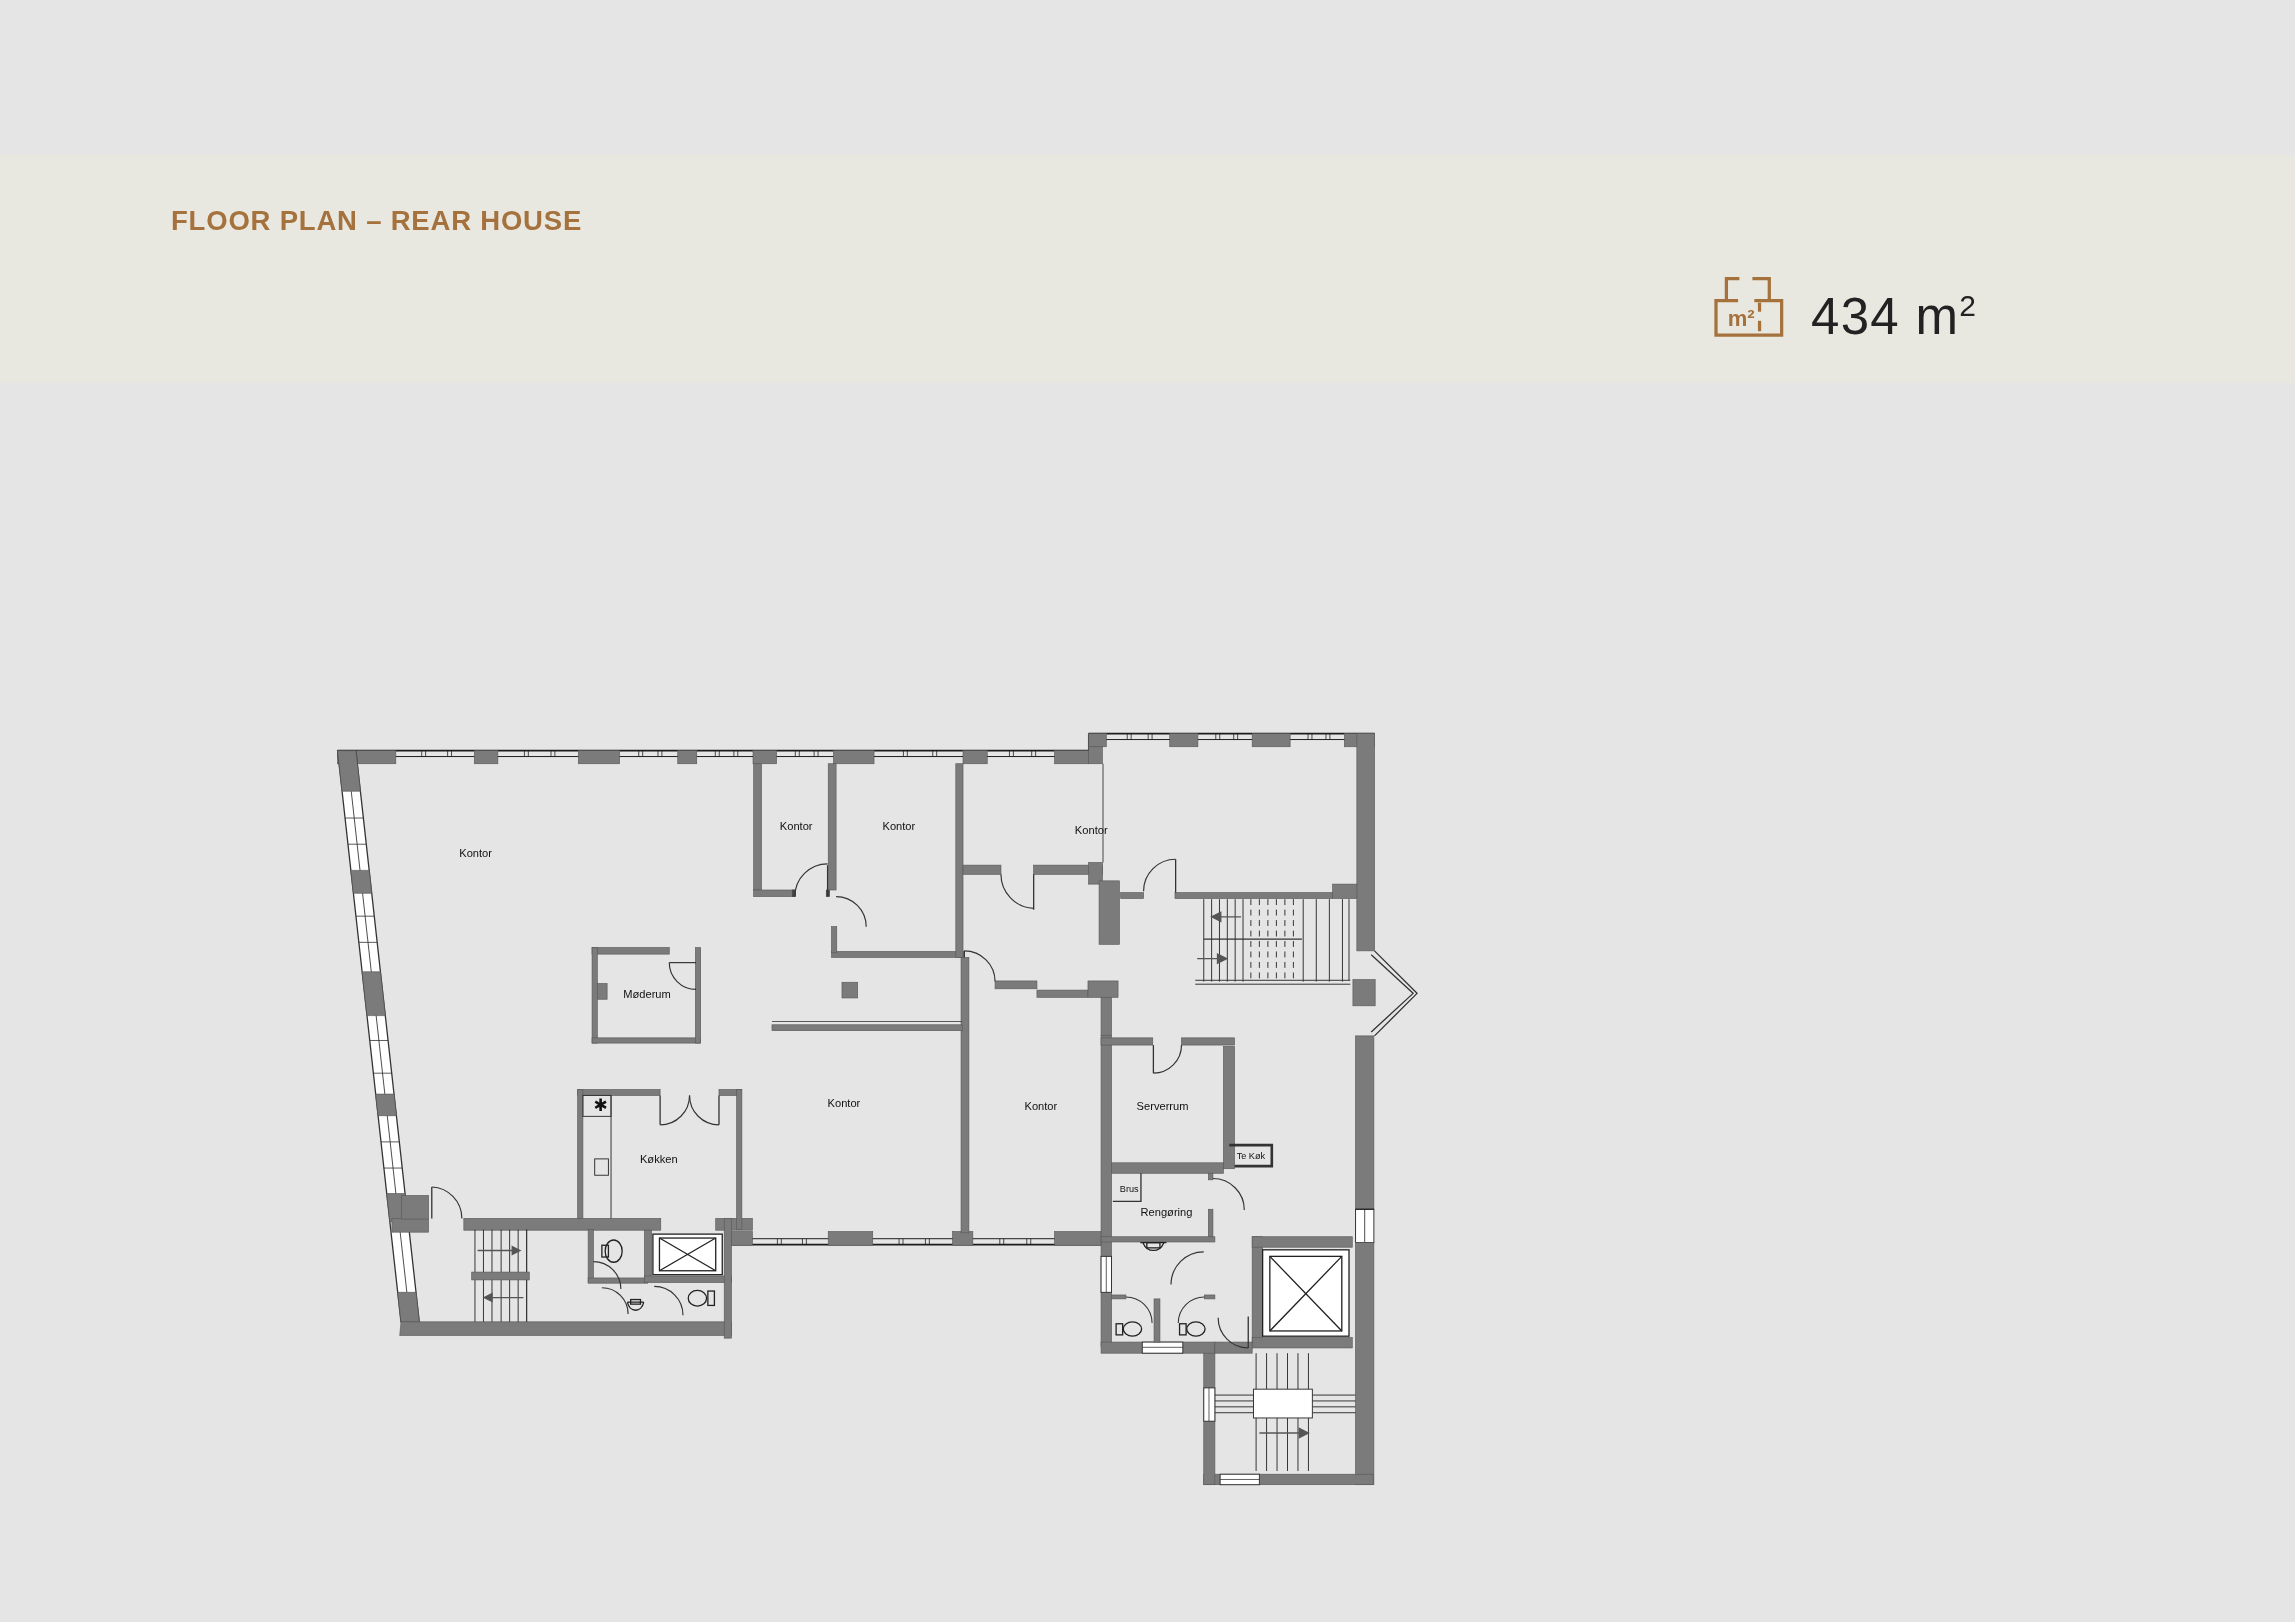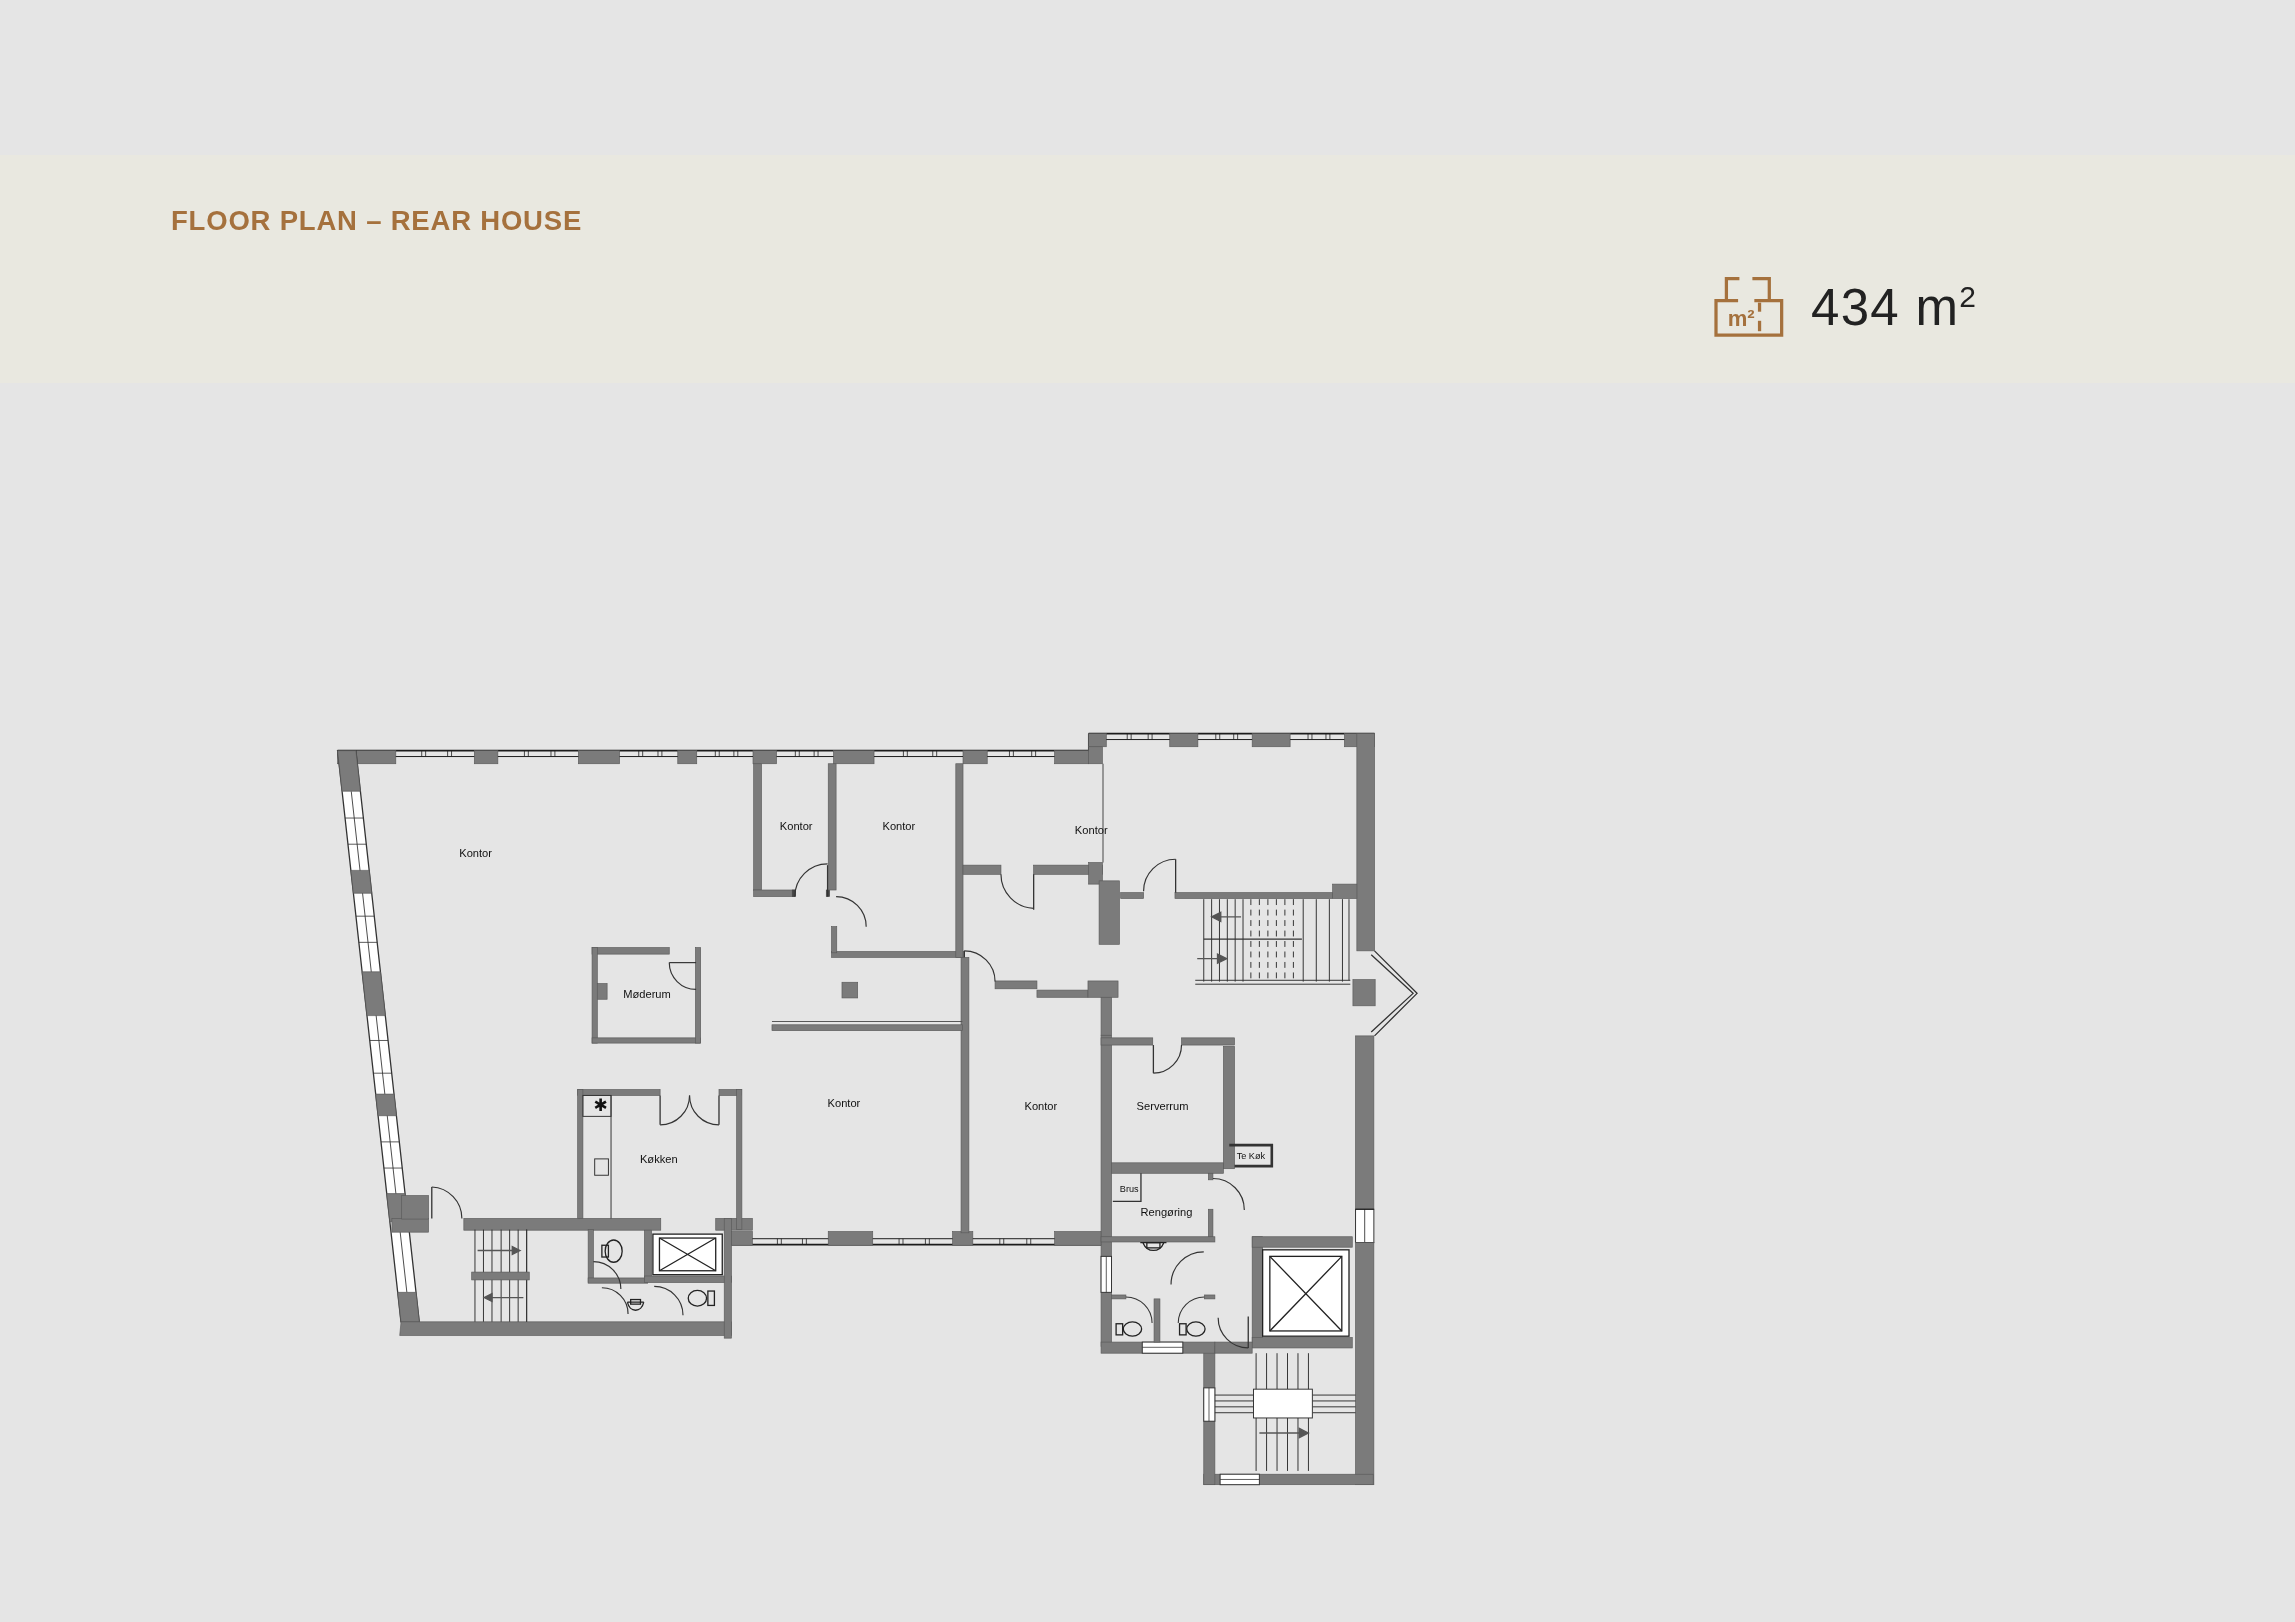--- a/index.html
+++ b/index.html
@@ -1,19 +1,19 @@
 <!DOCTYPE html>
 <html style="font-size:10.5px"><head><meta charset="utf-8">
 <style>
 html,body{margin:0;padding:0;background:#fff;}
 #page{position:relative;width:2295px;height:1623px;overflow:hidden;background:#e5e5e5;font-family:"Liberation Sans",sans-serif;}
 #band{position:absolute;left:0;top:155px;width:2295px;height:228px;background:#e9e8e0;}
 #kicker{position:absolute;left:171px;top:205px;font-size:27.5px;font-weight:bold;letter-spacing:0.8px;color:#a5713d;}
 #title{position:absolute;left:147px;top:236px;font-size:105px;font-weight:400;letter-spacing:5.9px;color:#1d1d1b;}
-#area{position:absolute;left:1811px;top:278px;font-size:51px;color:#222;letter-spacing:1.3px;}
+#area{position:absolute;left:1811px;top:287px;font-size:51px;color:#222;letter-spacing:1.3px;}
 #area sup{font-size:30px;vertical-align:18.3px;}
 </style></head>
 <body>
 <div id="page">
 
 <div id="band"></div>
 
 <div id="kicker">FLOOR PLAN – REAR HOUSE</div>
 
 

